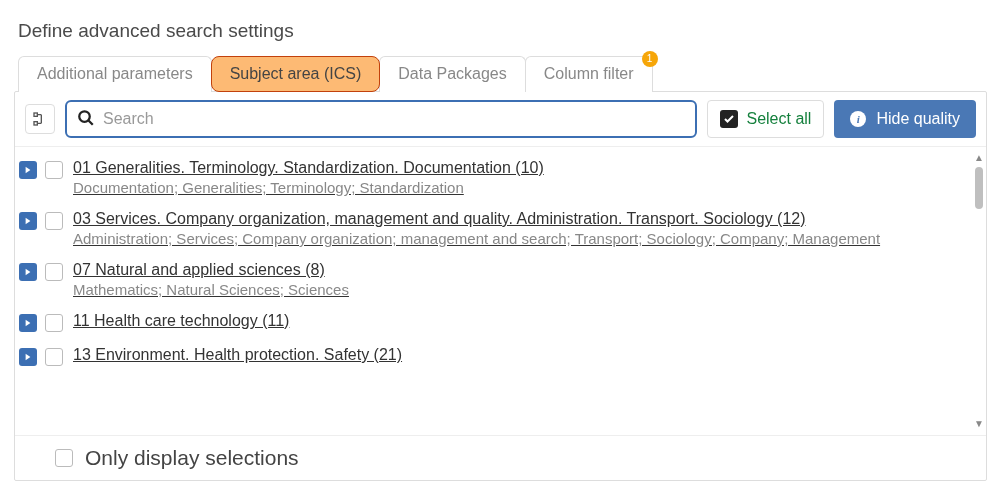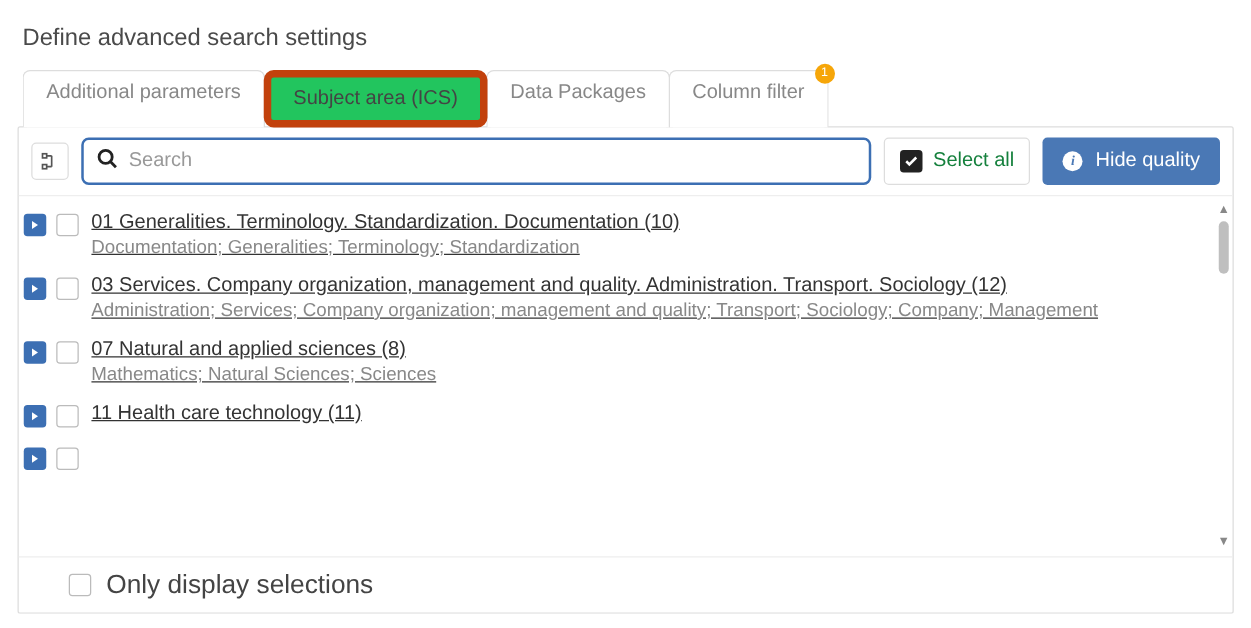--- a/index.html
+++ b/index.html
@@ -29,26 +29,26 @@
     border-top-left-radius: 6px;
     border-top-right-radius: 6px;
     background: #fff;
     color: #888;
     cursor: pointer;
     font-size: 16px;
     margin-right: -1px;
     position: relative;
   }
   .tab.current {
-    border: 6px solid #c2410c;
+    border: 1px solid #c2410c;
     border-radius: 8px;
     color: #444;
     font-weight: 400;
     z-index: 2;
-    background: #22c55e;
+    background: #fdba74;
   }
   .tab .badge {
     position: absolute;
     top: -6px;
     right: -6px;
     width: 16px;
     height: 16px;
     background: #f6a609;
     color: #fff;
     font-size: 10px;
@@ -298,21 +298,21 @@
 
       <div class="row">
         <div class="expand">
           <svg width="8" height="8" viewBox="0 0 10 10">
               <path d="M2 1l6 4-6 4z" fill="#fff"></path>
             </svg>
         </div>
         <div class="rowcbx"></div>
         <div class="rowtext">
           <div class="rowtitle">03 Services. Company organization, management and quality. Administration. Transport. Sociology (12)</div>
-          <div class="rowkw">Administration; Services; Company organization; management and quality; Transport; Sociology; Company; Management</div>
+          <div class="rowkw">Administration; Services; Company organization; management and search; Transport; Sociology; Company; Management</div>
         </div>
       </div>
 
       <div class="row">
         <div class="expand">
           <svg width="8" height="8" viewBox="0 0 10 10">
               <path d="M2 1l6 4-6 4z" fill="#fff"></path>
             </svg>
         </div>
         <div class="rowcbx"></div>
@@ -334,20 +334,24 @@
         </div>
       </div>
 
       <div class="row">
         <div class="expand">
           <svg width="8" height="8" viewBox="0 0 10 10">
               <path d="M2 1l6 4-6 4z" fill="#fff"></path>
             </svg>
         </div>
         <div class="rowcbx"></div>
+        <div class="rowtext">
+          <div class="rowtitle">13 Environment. Health protection. Safety (21)</div>
+          <div class="rowkw"></div>
+        </div>
       </div>
 
     </div>
     <div class="scrolltrack">
       <div class="scroll-up">▲</div>
       <div class="scrollthumb"></div>
       <div class="scroll-down">▼</div>
     </div>
   </div>
 

